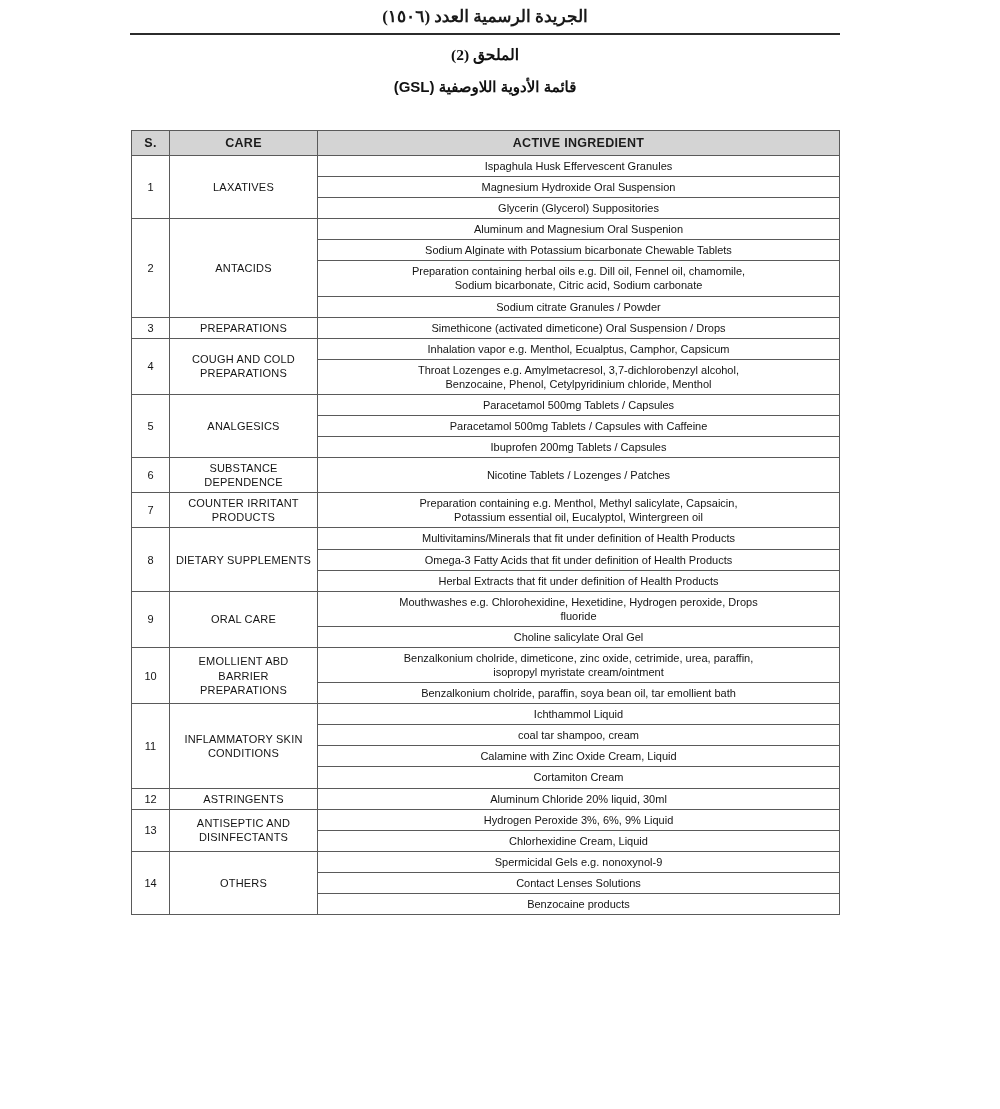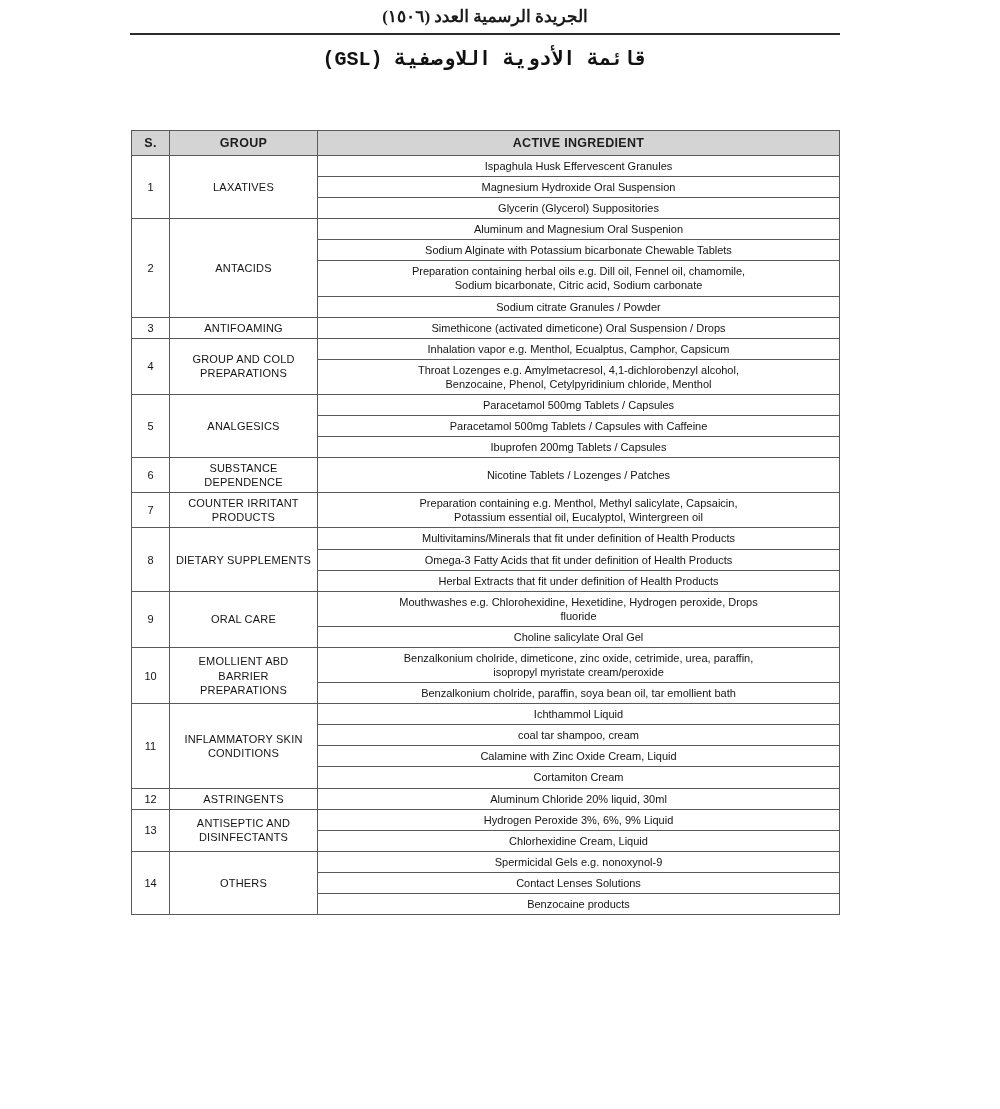--- a/index.html
+++ b/index.html
@@ -49,22 +49,22 @@
   }
   .doc-title-1 {
     font-family: "Liberation Serif", serif;
     font-size: 15.5px;
     font-weight: bold;
     direction: rtl;
     unicode-bidi: embed;
     margin-bottom: 14px;
   }
   .doc-title-2 {
-    font-family: Liberation Mono, monospace;
-    font-size: 20px;
+    font-family: Liberation Sans, sans-serif;
+    font-size: 15px;
     font-weight: bold;
     direction: rtl;
     unicode-bidi: embed;
   }
   
   .gsl-table-wrap {
     position: absolute;
     top: 130px;
     left: 131px;
     width: 708px;
@@ -118,34 +118,35 @@
 </head>
 <body>
 
 <div class="page">
 
   <div class="gazette-header">
     <div class="txt">الجريدة الرسمية العدد (١٥٠٦)</div>
   </div>
 
   <div class="doc-titles">
+    <div class="doc-title-1">الملحق (2)</div>
     <div class="doc-title-2">قائمة الأدوية اللاوصفية (GSL)</div>
   </div>
 
   <div class="gsl-table-wrap">
     <table class="gsl">
       <colgroup>
         <col class="c-sn">
         <col class="c-group">
         <col class="c-ai">
       </colgroup>
       <thead>
         <tr>
           <th>S.</th>
-          <th>GROUP</th>
+          <th>CARE</th>
           <th>ACTIVE INGREDIENT</th>
         </tr>
       </thead>
       <tbody id="gsl-body">
           <tr>
             <td class="sn" rowspan="3">1</td>
             <td class="group" rowspan="3">LAXATIVES</td>
             <td class="ai">
               <span class="ailine">Ispaghula Husk Effervescent Granules</span>
             </td>
@@ -178,35 +179,35 @@
               <span class="ailine">Sodium bicarbonate, Citric acid, Sodium carbonate</span>
             </td>
           </tr>
           <tr>
             <td class="ai">
               <span class="ailine">Sodium citrate Granules / Powder</span>
             </td>
           </tr>
           <tr>
             <td class="sn" rowspan="1">3</td>
-            <td class="group" rowspan="1">ANTIFOAMING</td>
+            <td class="group" rowspan="1">PREPARATIONS</td>
             <td class="ai">
               <span class="ailine">Simethicone (activated dimeticone) Oral Suspension / Drops</span>
             </td>
           </tr>
           <tr>
             <td class="sn" rowspan="2">4</td>
-            <td class="group" rowspan="2">GROUP AND COLD PREPARATIONS</td>
+            <td class="group" rowspan="2">COUGH AND COLD PREPARATIONS</td>
             <td class="ai">
               <span class="ailine">Inhalation vapor e.g. Menthol, Ecualptus, Camphor, Capsicum</span>
             </td>
           </tr>
           <tr>
             <td class="ai">
-              <span class="ailine">Throat Lozenges e.g. Amylmetacresol, 4,1-dichlorobenzyl alcohol,</span>
+              <span class="ailine">Throat Lozenges e.g. Amylmetacresol, 3,7-dichlorobenzyl alcohol,</span>
               <span class="ailine">Benzocaine, Phenol, Cetylpyridinium chloride, Menthol</span>
             </td>
           </tr>
           <tr>
             <td class="sn" rowspan="3">5</td>
             <td class="group" rowspan="3">ANALGESICS</td>
             <td class="ai">
               <span class="ailine">Paracetamol 500mg Tablets / Capsules</span>
             </td>
           </tr>
@@ -263,21 +264,21 @@
           <tr>
             <td class="ai">
               <span class="ailine">Choline salicylate Oral Gel</span>
             </td>
           </tr>
           <tr>
             <td class="sn" rowspan="2">10</td>
             <td class="group" rowspan="2">EMOLLIENT ABD BARRIER PREPARATIONS</td>
             <td class="ai">
               <span class="ailine">Benzalkonium cholride, dimeticone, zinc oxide, cetrimide, urea, paraffin,</span>
-              <span class="ailine">isopropyl myristate cream/peroxide</span>
+              <span class="ailine">isopropyl myristate cream/ointment</span>
             </td>
           </tr>
           <tr>
             <td class="ai">
               <span class="ailine">Benzalkonium cholride, paraffin, soya bean oil, tar emollient bath</span>
             </td>
           </tr>
           <tr>
             <td class="sn" rowspan="4">11</td>
             <td class="group" rowspan="4">INFLAMMATORY SKIN CONDITIONS</td>

